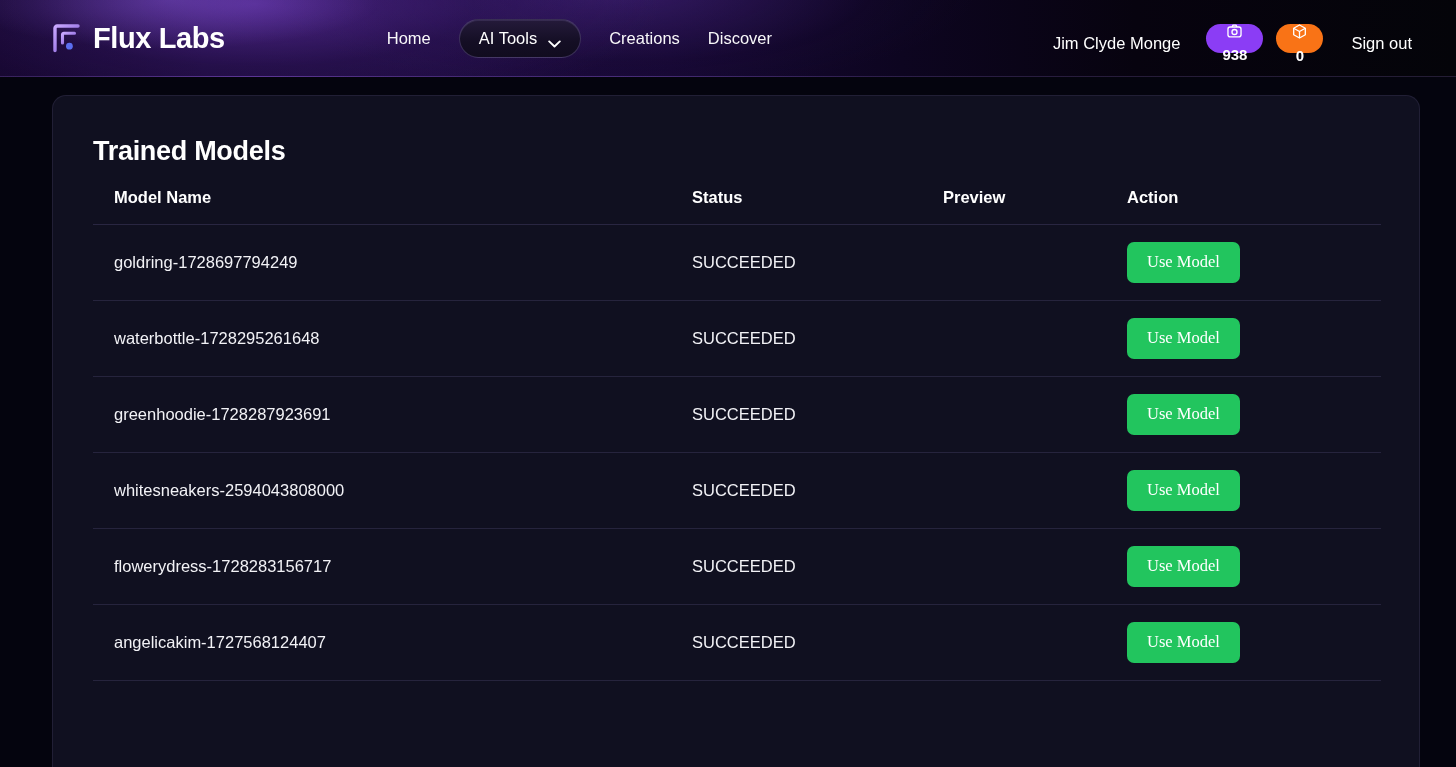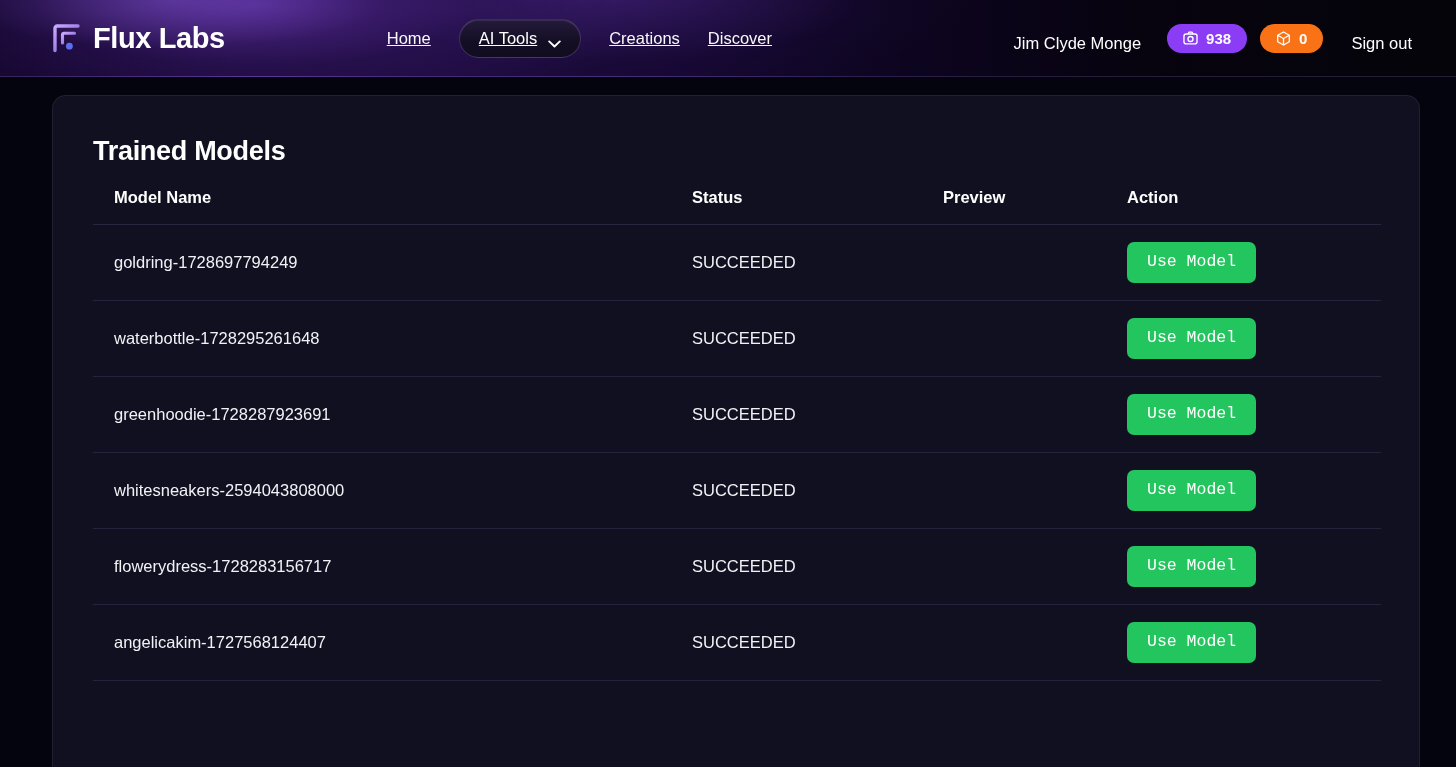--- a/index.html
+++ b/index.html
@@ -65,21 +65,20 @@
   }
 
   
   .nav {
     display: flex;
     align-items: center;
     gap: 0px;
     margin-left: 148px;
     position: relative;
     z-index: 2;
-    text-decoration: underline;
   }
   .nav-link {
     font-size: 16.5px;
     color: #ffffff;
     padding: 6px 14px;
     white-space: nowrap;
     cursor: pointer;
     text-decoration: none;
     opacity: 0.97;
   }
@@ -125,20 +124,21 @@
     align-items: center;
     gap: 8px;
     height: 29px;
     padding: 0 16px;
     border-radius: 999px;
     font-size: 15px;
     font-weight: 600;
     color: #ffffff;
     cursor: pointer;
     white-space: nowrap;
+    flex-direction: column;
   }
   .badge-credits { background: #8b3df5; margin-right: 13px; }
   .badge-models  { background: #f97316; }
   .badge svg { display: block; flex: none; }
   .signout {
     font-size: 16.5px;
     color: #ffffff;
     margin-left: 28px;
     cursor: pointer;
     white-space: nowrap;
@@ -215,21 +215,21 @@
     white-space: nowrap;
     vertical-align: middle;
   }
   .models-table td.cell-action { padding-top: 17px; padding-bottom: 17px; }
   .cell-preview { }
 
   .use-model-btn {
     display: inline-block;
     background: #22c55e;
     color: #ffffff;
-    font-family: Liberation Mono, monospace;
+    font-family: Liberation Serif, serif;
     font-size: 16.5px;
     padding: 11px 20px;
     border: none;
     border-radius: 7px;
     cursor: pointer;
     line-height: 1.15;
   }
 </style>
 </head>
 <body>

